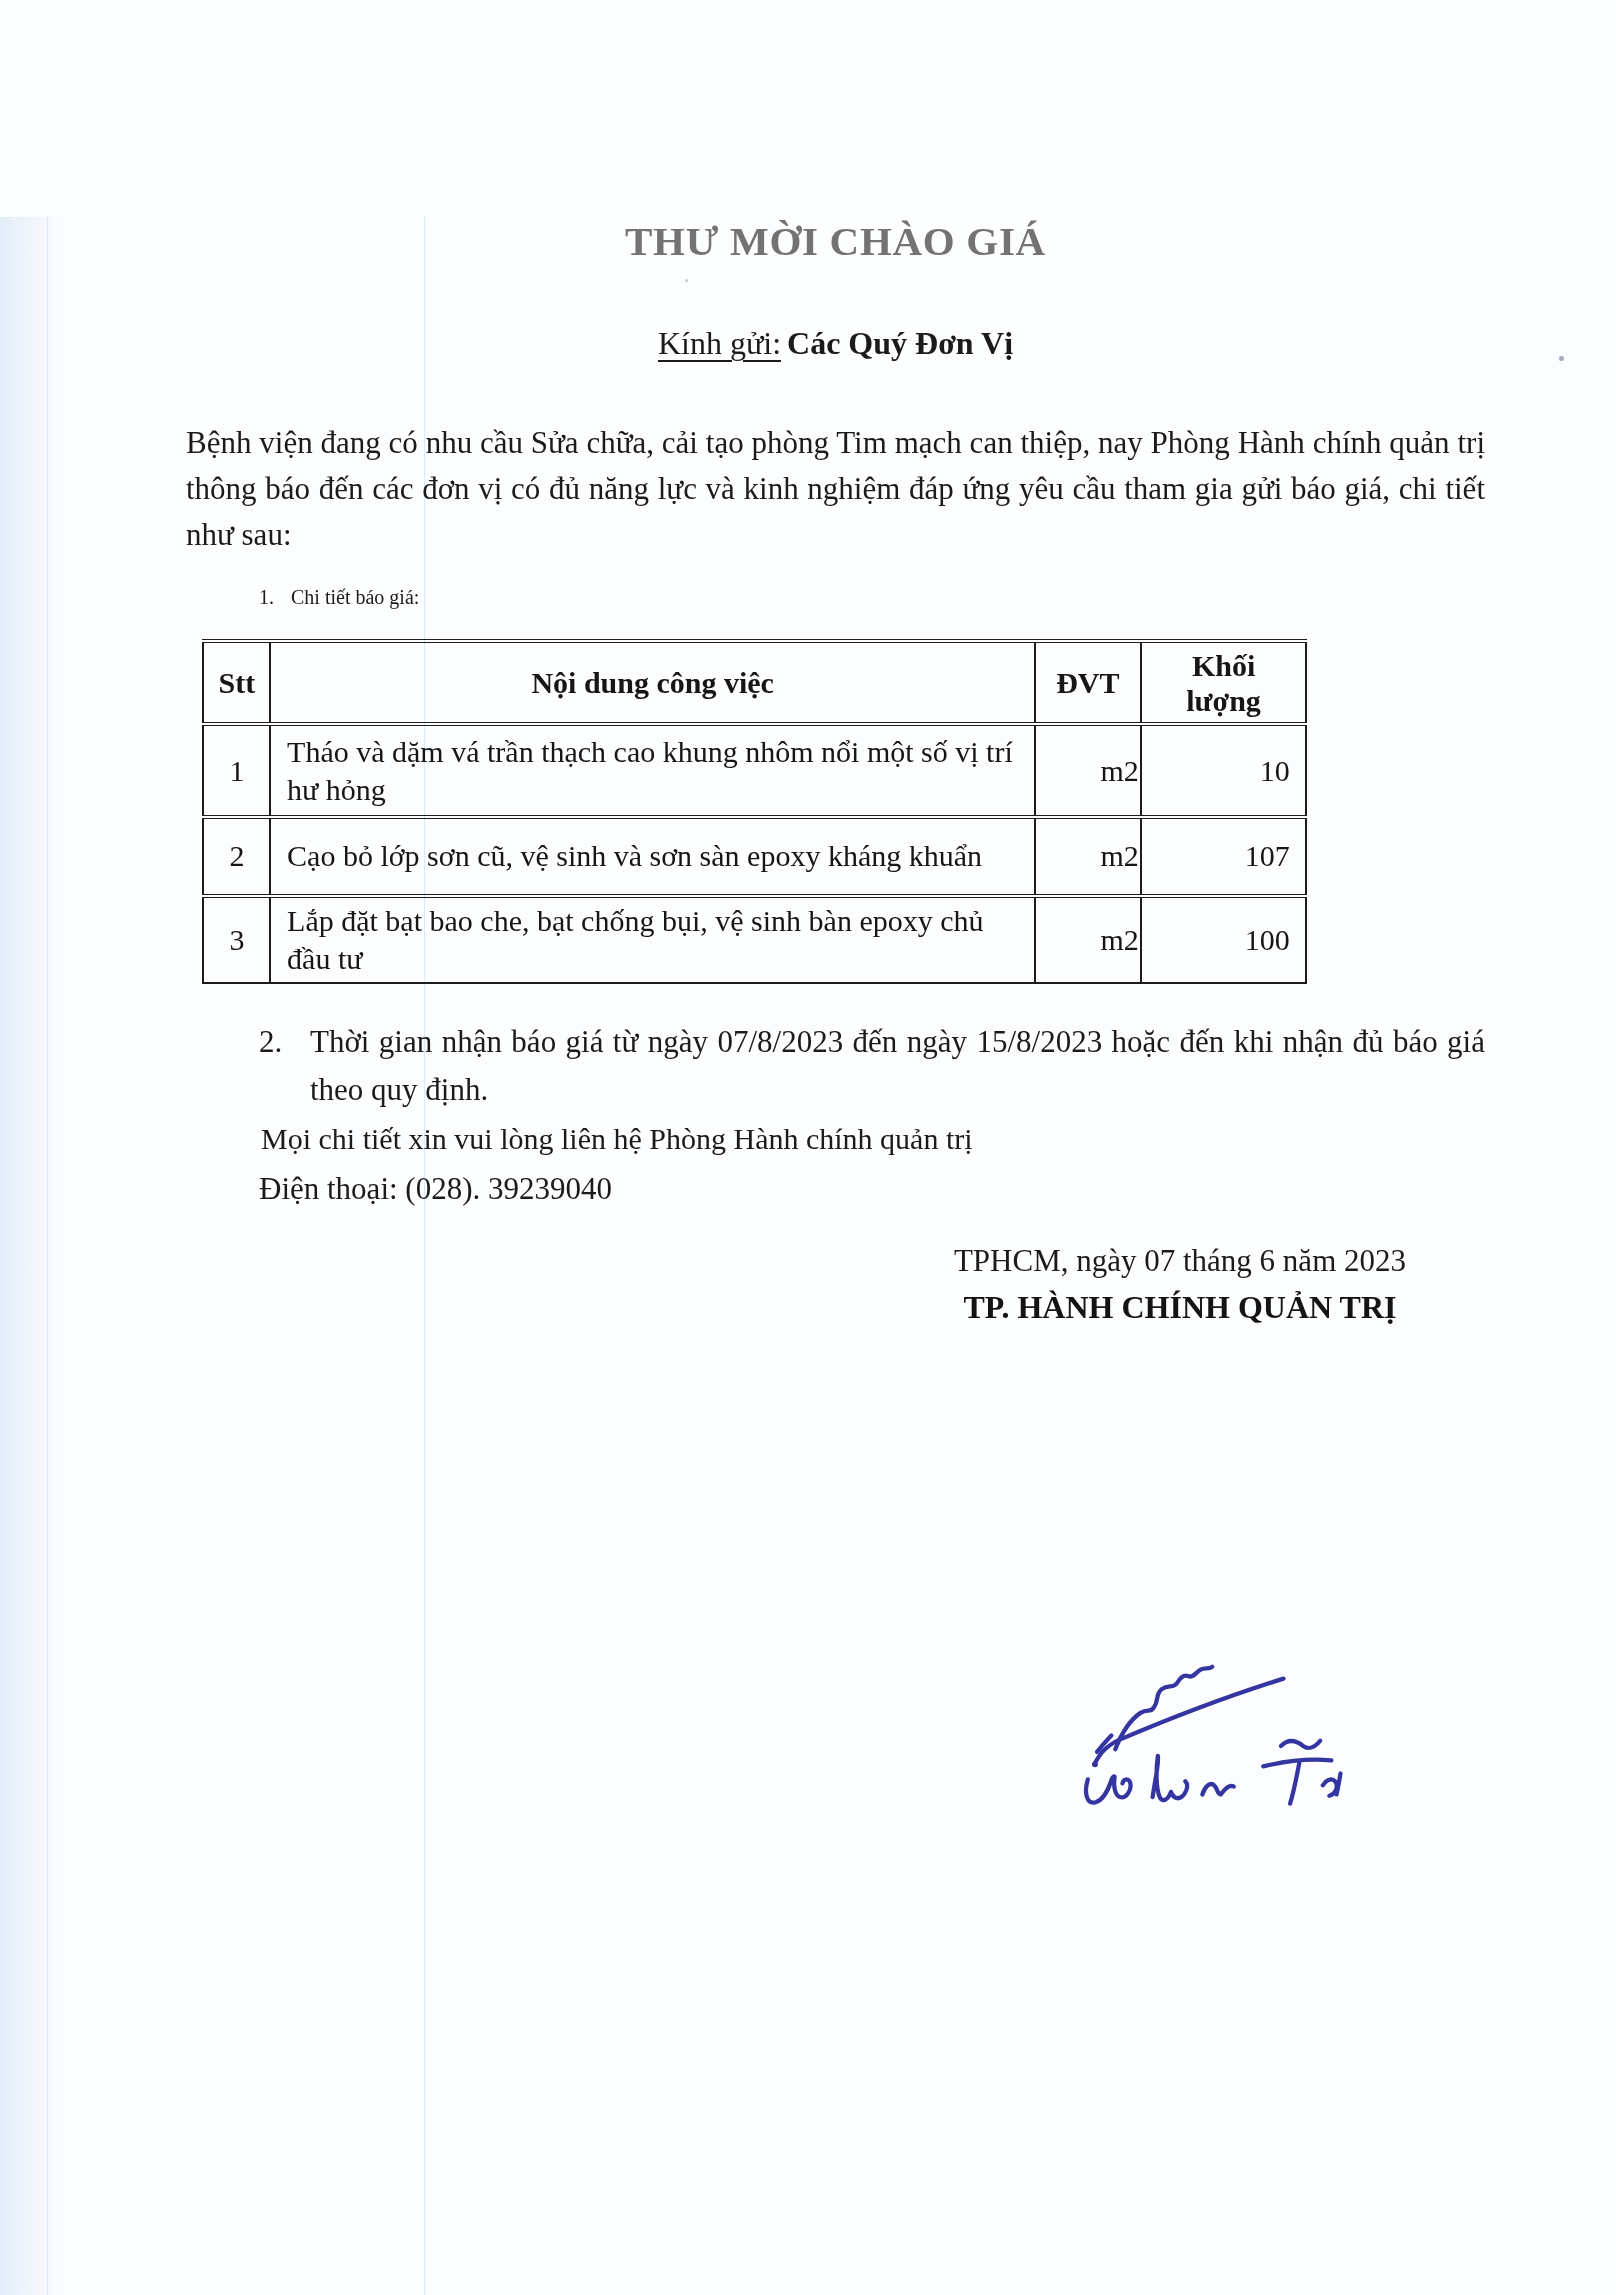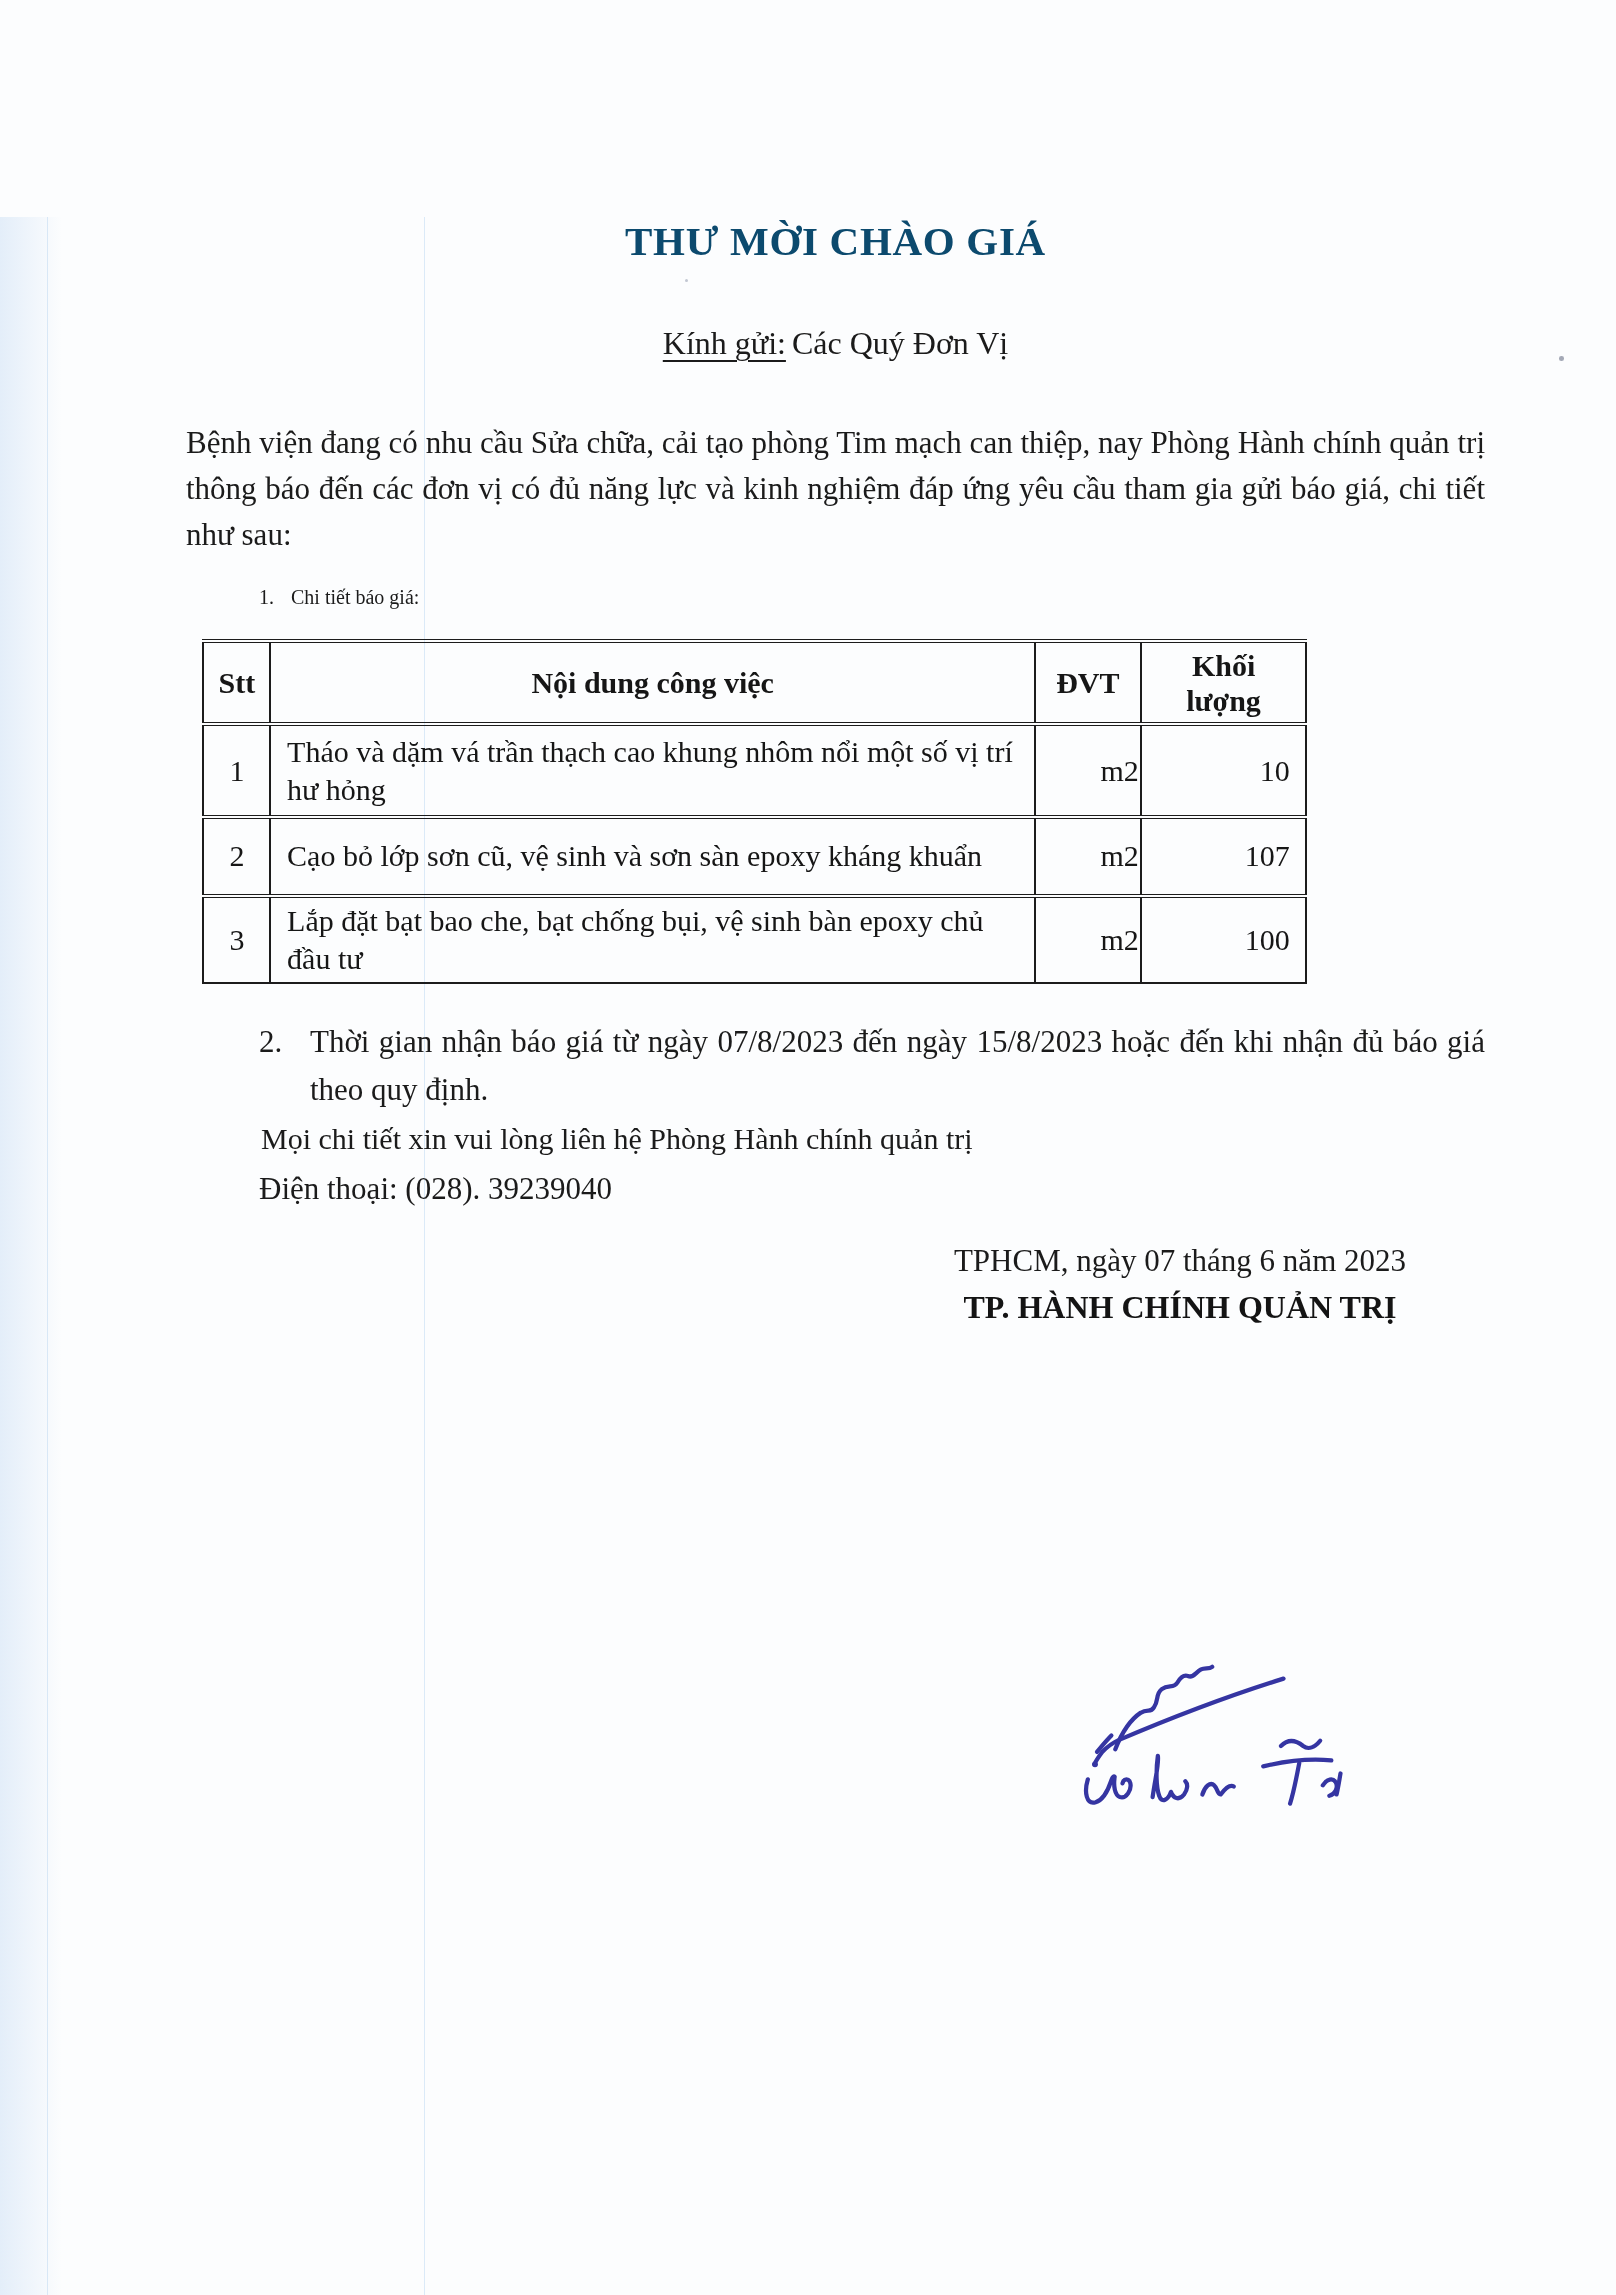--- a/index.html
+++ b/index.html
@@ -19,25 +19,25 @@
   .scan-line-a{position:absolute;left:424px;top:0;width:1.3px;height:100%;background:rgba(150,195,235,.32);}
   .scan-line-b{position:absolute;left:47px;top:0;width:1.3px;height:100%;background:rgba(140,185,230,.28);}
   .speck-1{position:absolute;left:1559px;top:139px;width:4.6px;height:4.6px;border-radius:50%;background:#8d93a4;opacity:.8;}
   .speck-2{position:absolute;left:685px;top:62px;width:3.3px;height:3.3px;border-radius:50%;background:#c2c7d2;}
 
   
   .content{position:relative;padding:0 131px 0 186px;}
   .title{
     margin:217px 0 0 0;
     text-align:center;
-    font-size:41px;font-weight:bold;letter-spacing:0.7px;color:#0c4a6e;
+    font-size:41px;font-weight:bold;letter-spacing:0.7px;color:#737373;
   }
   .salutation{margin:60px 0 0 0;text-align:center;font-size:32px;}
   .salutation .label{text-decoration:underline;text-decoration-thickness:2px;text-underline-offset:5.9px;}
-  .salutation .recipient{font-weight:normal;margin-left:6px;}
+  .salutation .recipient{font-weight:bold;margin-left:6px;}
 
   .intro{margin:58px 0 0 0;font-size:31px;line-height:46px;text-align:justify;}
 
   .sec-heading{margin:15.7px 0 0 0;font-size:20px;line-height:46px;padding-left:73px;}
   .sec-heading .num{margin-right:17px;}
 
   table.quote{
     border-collapse:collapse;
     margin:19.6px 0 0 16.4px;
     width:1105px;

